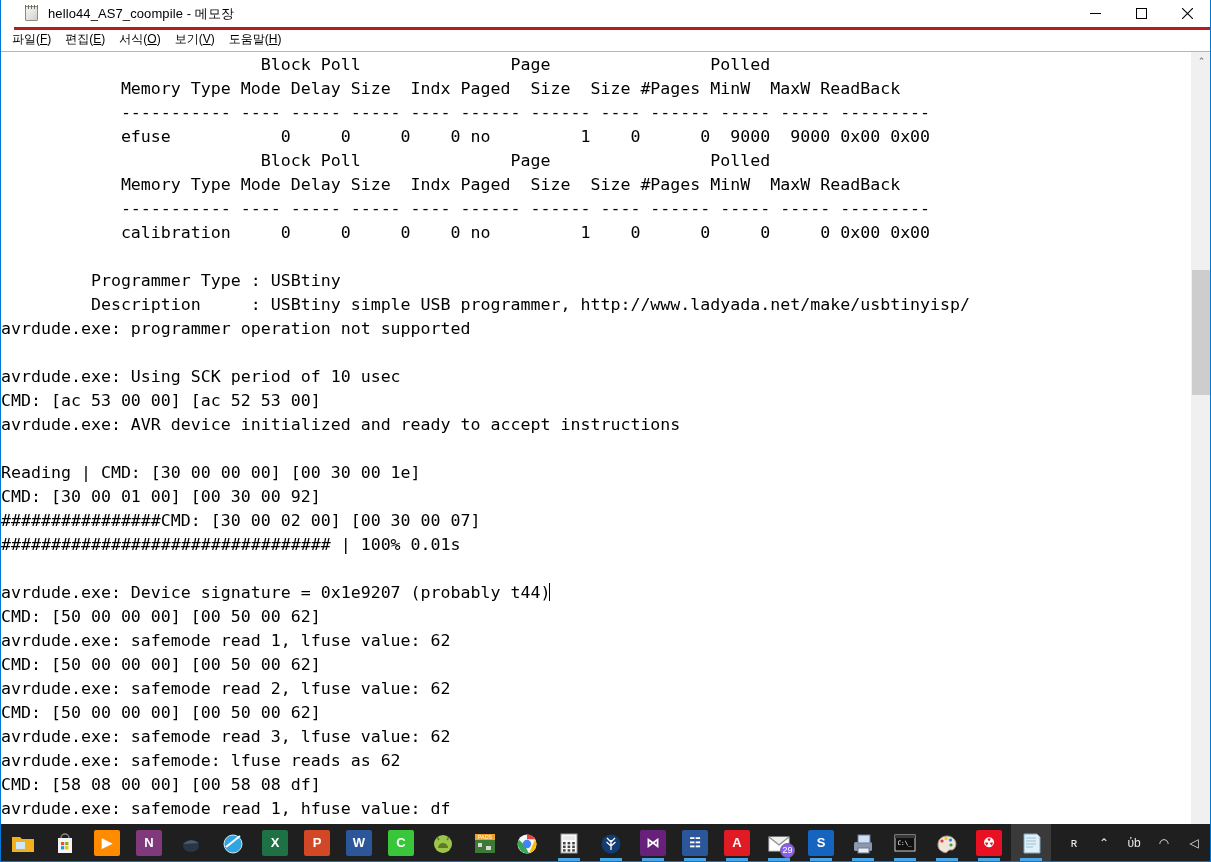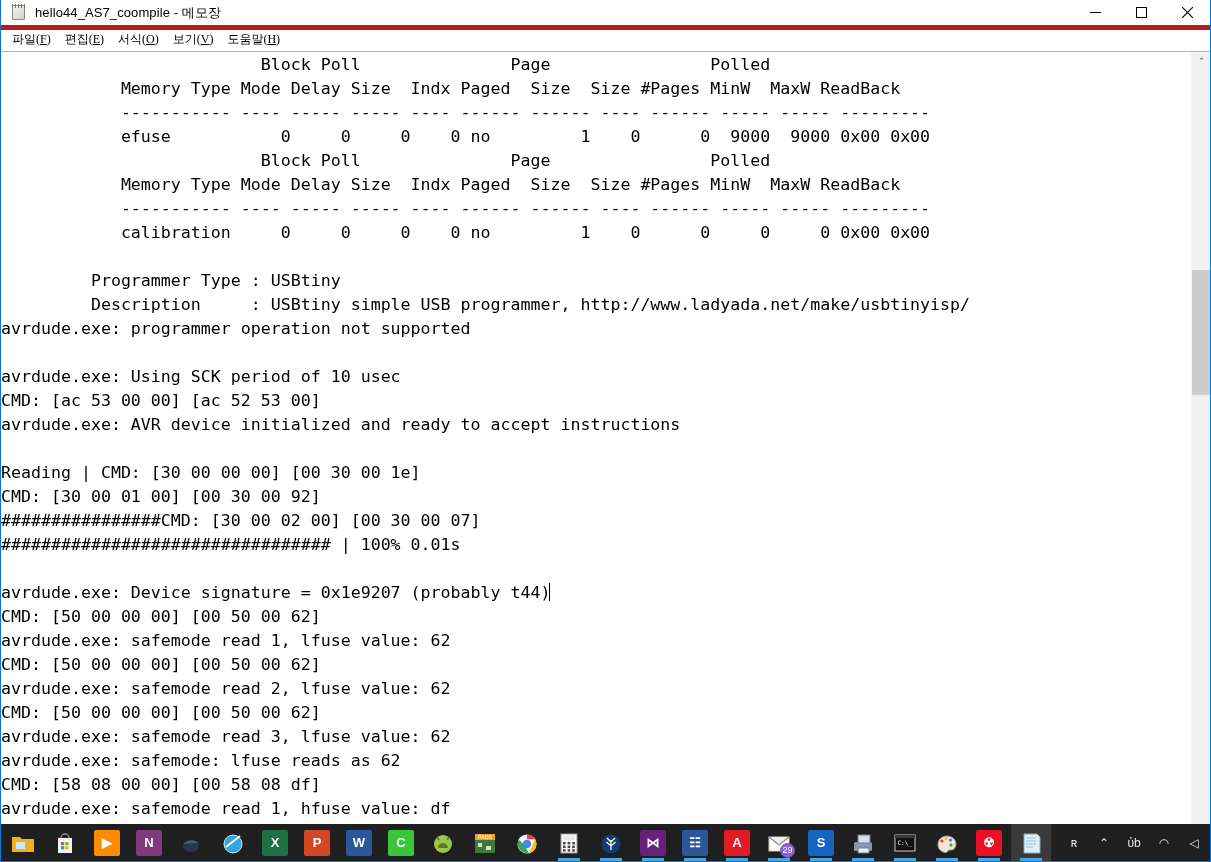--- a/index.html
+++ b/index.html
@@ -20,23 +20,24 @@
     border: 1px solid #0078d7;
     border-top: none;
     overflow: hidden;
   }
 
   
   .titlebar {
     position: relative;
     height: 30px;
     background: #ffffff;
-    border-bottom: 5px solid #b91c1c;
-    display: flex;
-    align-items: center;
+    border-bottom: 3px solid #b91c1c;
+    display: flex;
+    align-items: center;
+    margin-left: 13px;
   }
   .titlebar-left {
     display: flex;
     align-items: center;
     padding-left: 9px;
     gap: 8px;
     flex: 1;
     min-width: 0;
   }
   .app-icon {
@@ -74,21 +75,20 @@
   .winbtn svg { display: block; }
 
   
   .menubar {
     height: 21px;
     background: #ffffff;
     display: flex;
     align-items: center;
     padding-left: 4px;
     border-bottom: 1px solid #ffffff;
-    font-family: Liberation Serif, serif;
   }
   .menu-item {
     font-size: 12px;
     color: #000000;
     padding: 1px 7px 2px 7px;
     white-space: nowrap;
     cursor: default;
   }
   .menu-item u { text-decoration: underline; }
 

